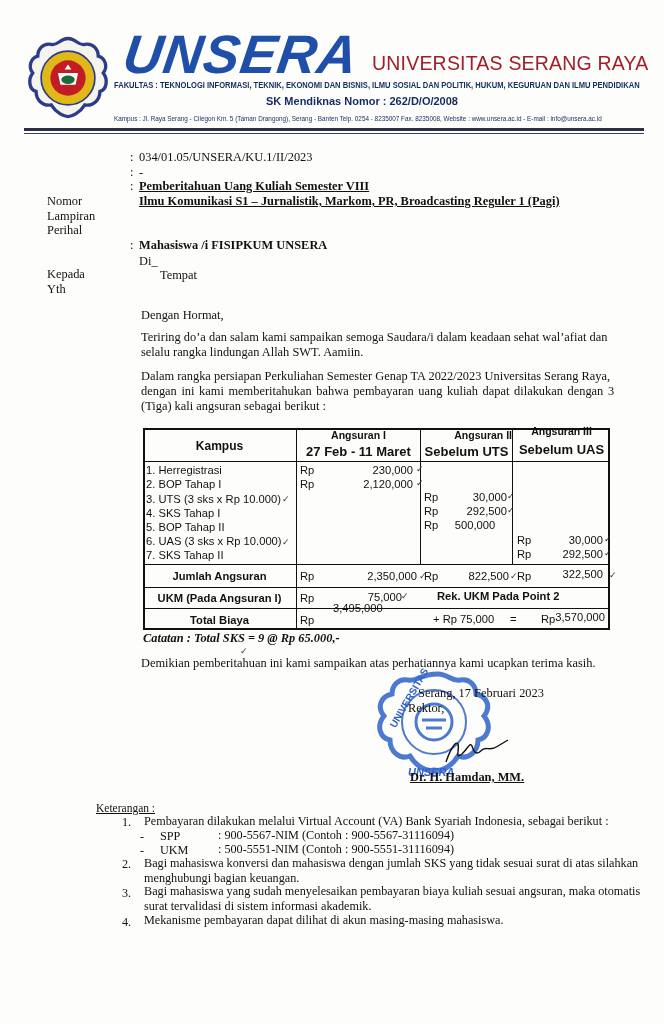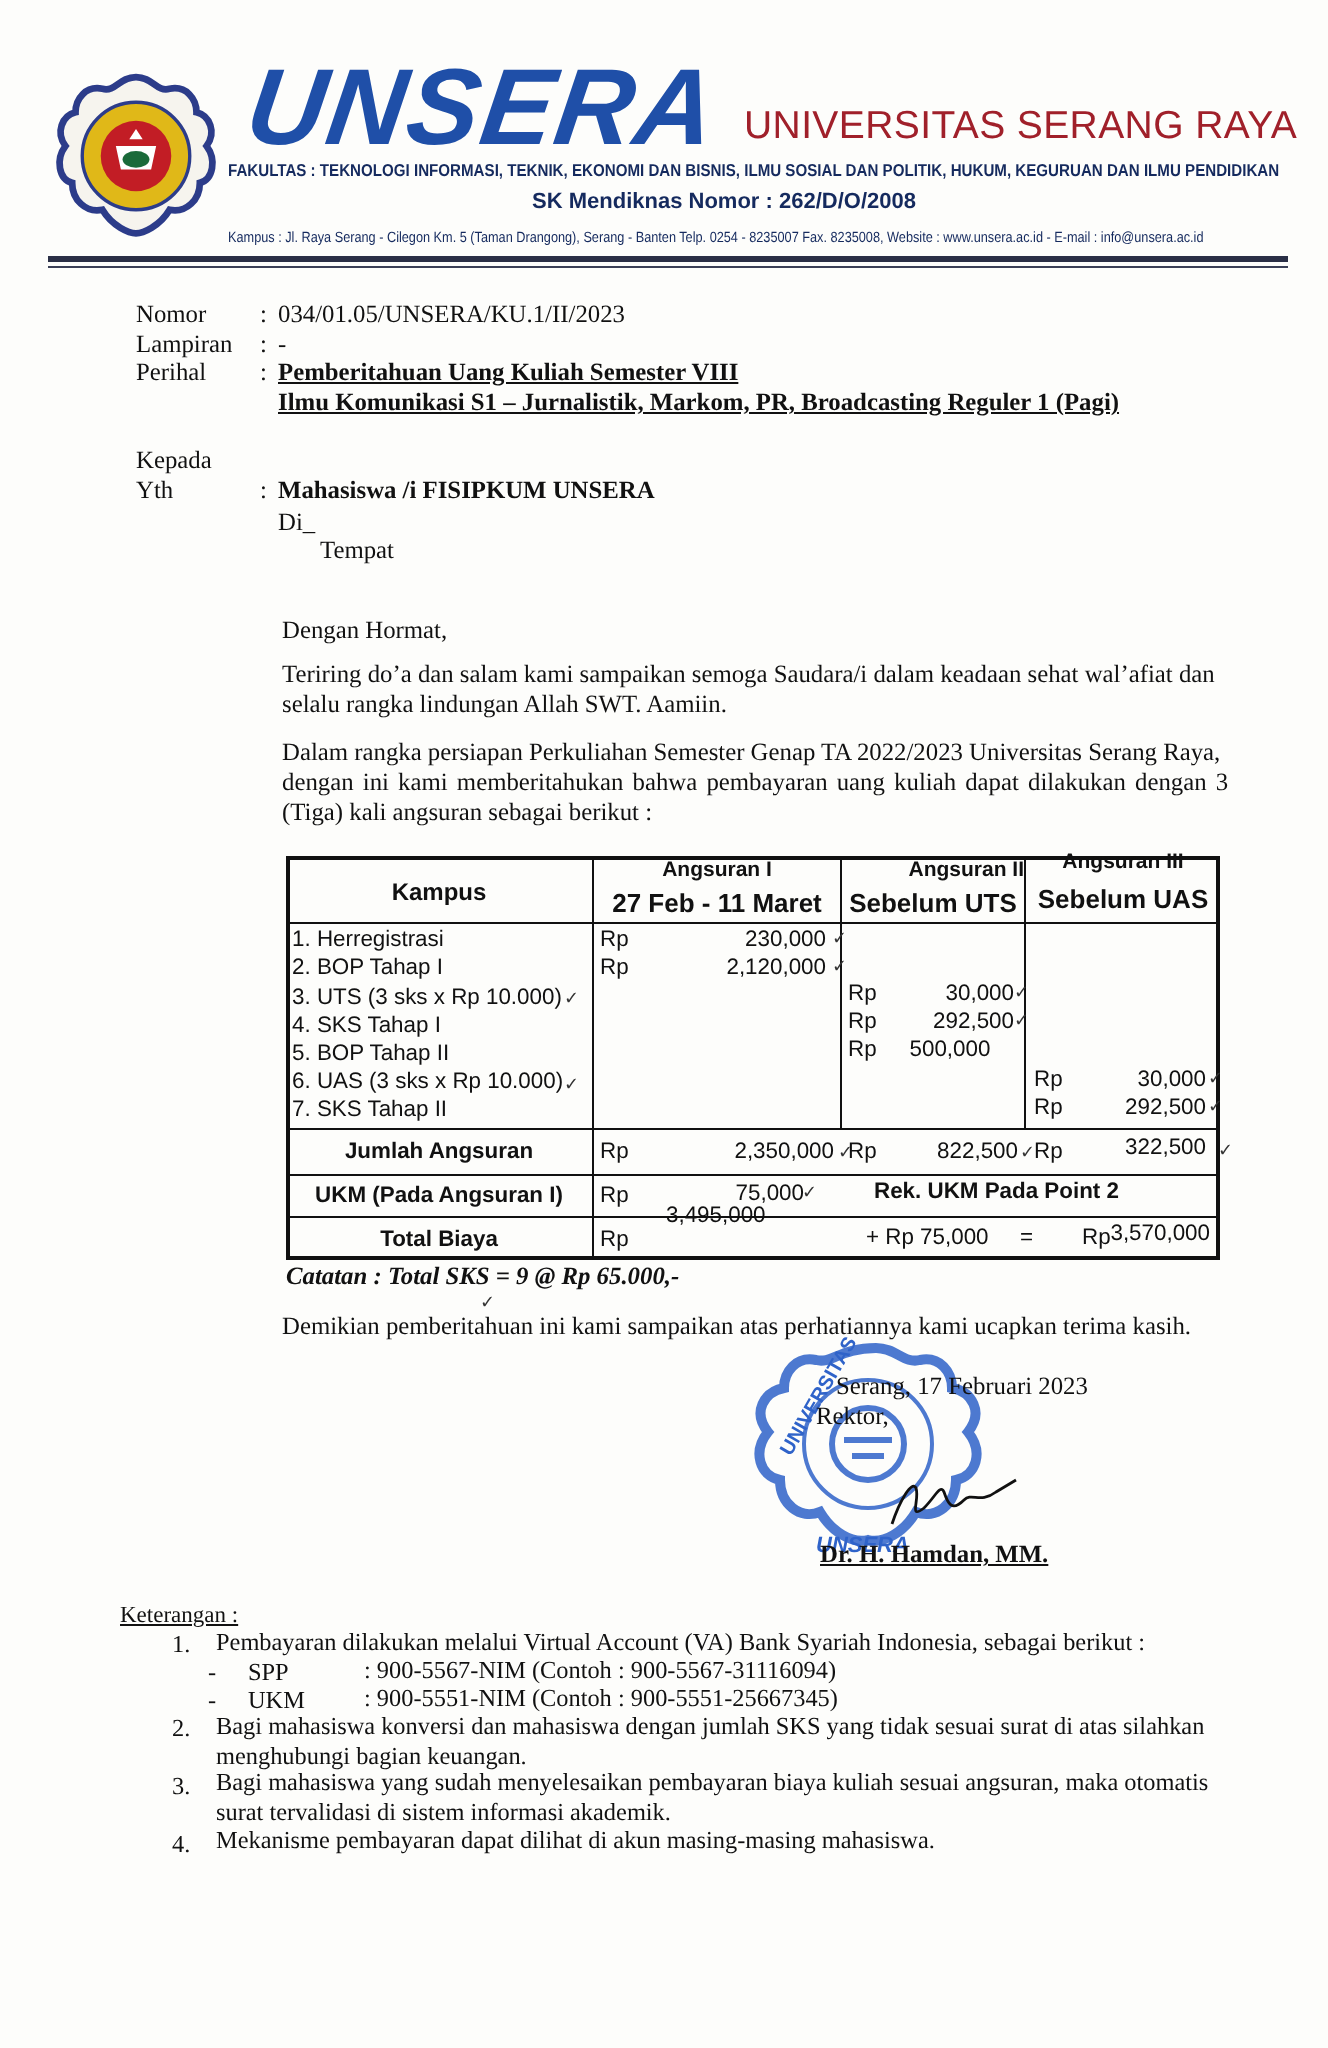--- a/index.html
+++ b/index.html
@@ -14,33 +14,33 @@
   #brand { left: 124px; top: 26px; font-family: "Liberation Sans", sans-serif; font-weight: bold; font-style: italic;
     font-size: 54px; color: #1f4fa8; letter-spacing: 1px; line-height: 56px; transform: skewX(-8deg); }
   #univ-name { left: 372px; top: 52px; font-family: "Liberation Sans", sans-serif; font-size: 19.5px; color: #a0202a; font-weight: normal; letter-spacing: .2px; }
   #faculties { left: 114px; top: 80px; width: 540px; font-family: "Liberation Sans", sans-serif; font-size: 8.6px; font-weight: bold; color: #152a5e; white-space: nowrap; transform: scaleX(0.88); transform-origin: left; }
   #sk { left: 0; width: 664px; top: 95px; text-align: center; font-family: "Liberation Sans", sans-serif; font-size: 11px; font-weight: bold; color: #152a5e; padding-left: 60px; box-sizing: border-box; }
   #address { left: 114px; top: 114px; font-family: "Liberation Sans", sans-serif; font-size: 7.4px; color: #152a5e; white-space: nowrap; transform: scaleX(0.86); transform-origin: left; }
   #rule1 { left: 24px; top: 128px; width: 620px; height: 3px; background: #2a2f46; }
   #rule2 { left: 24px; top: 133px; width: 620px; height: 1px; background: #3a3f56; }
 
   .txt { font-size: 12.4px; line-height: 14px; white-space: nowrap; }
-  .lbl { left: 68px; }
+  .lbl { left: 47px; margin-top: 44px; }
   .colon { left: 130px; }
   .val { left: 139px; }
   .u { text-decoration: underline; font-weight: bold; }
   .b { font-weight: bold; }
 
   
   #tbl { left: 143px; top: 428px; width: 467px; height: 202px; font-family: "Liberation Sans", sans-serif; font-size: 11.2px; }
   #tbl .ln { position: absolute; background: #111; }
   #tbl .t { position: absolute; white-space: nowrap; }
   .tick { color: #333; font-size: 9px; }
 
-  .ket { font-size: 12.2px; line-height: 14px; white-space: nowrap; }
+  .ket { font-size: 12.2px; line-height: 14px; white-space: nowrap; margin-left: 36px; }
   
   #stamp { left: 372px; top: 668px; width: 132px; height: 120px; }
 </style>
 </head>
 <body>
 
 <svg id="logo" class="abs" viewBox="0 0 100 100">
   <g>
     <path d="M50 3 C60 3 62 12 70 10 C80 8 86 16 86 24 C94 26 98 36 92 44 C98 52 96 64 88 66 C88 76 80 84 70 82 C64 92 54 96 50 96 C46 96 36 92 30 82 C20 84 12 76 12 66 C4 64 2 52 8 44 C2 36 6 26 14 24 C14 16 20 8 30 10 C38 12 40 3 50 3 Z" fill="#f6f4ee" stroke="#2c3c8a" stroke-width="4"></path>
   </g>
@@ -192,21 +192,21 @@
 <div class="abs ket" style="top:801px;left:60px;text-decoration:underline;font-size:11.5px">Keterangan :</div>
 
 <div class="abs ket" style="top:815px;left:86px">1.</div>
 <div class="abs ket" style="top:814px;left:108px">Pembayaran dilakukan  melalui Virtual Account (VA) Bank Syariah Indonesia, sebagai berikut :</div>
 
 <div class="abs ket" style="top:829px;left:104px">-</div>
 <div class="abs ket" style="top:829px;left:124px">SPP</div>
 <div class="abs ket" style="top:828px;left:182px">: 900-5567-NIM (Contoh : 900-5567-31116094)</div>
 <div class="abs ket" style="top:843px;left:104px">-</div>
 <div class="abs ket" style="top:843px;left:124px">UKM</div>
-<div class="abs ket" style="top:842px;left:182px">: 900-5551-NIM (Contoh : 900-5551-25667345)</div>
+<div class="abs ket" style="top:842px;left:182px">: 500-5551-NIM (Contoh : 900-5551-31116094)</div>
 
 <div class="abs ket" style="top:857px;left:86px">2.</div>
 <div class="abs ket" style="top:856px;left:108px">Bagi mahasiswa konversi dan mahasiswa dengan jumlah SKS yang tidak sesuai surat di atas silahkan</div>
 <div class="abs ket" style="top:871px;left:108px">menghubungi bagian keuangan.</div>
 
 <div class="abs ket" style="top:886px;left:86px">3.</div>
 <div class="abs ket" style="top:884px;left:108px">Bagi mahasiswa yang sudah menyelesaikan pembayaran biaya kuliah sesuai angsuran, maka otomatis</div>
 <div class="abs ket" style="top:899px;left:108px">surat tervalidasi di sistem informasi akademik.</div>
 
 <div class="abs ket" style="top:915px;left:86px">4.</div>

